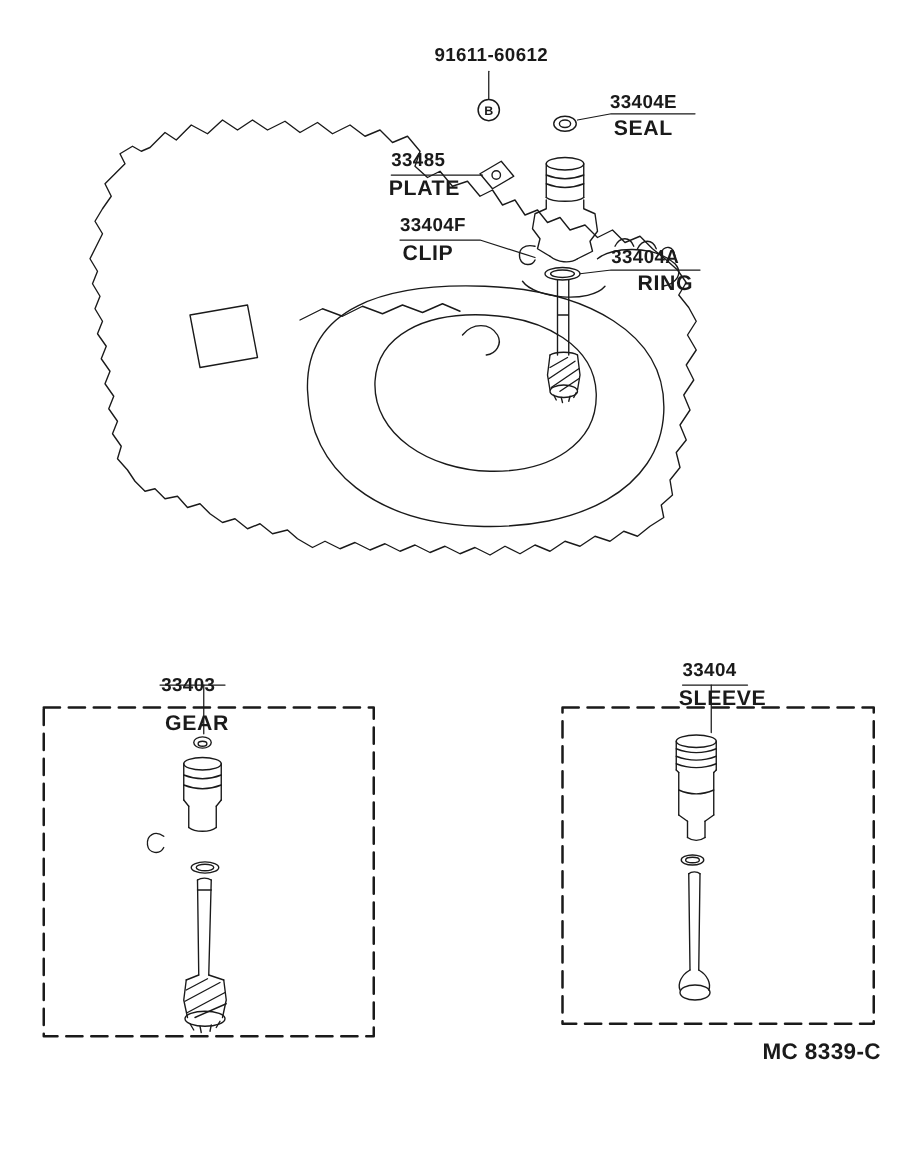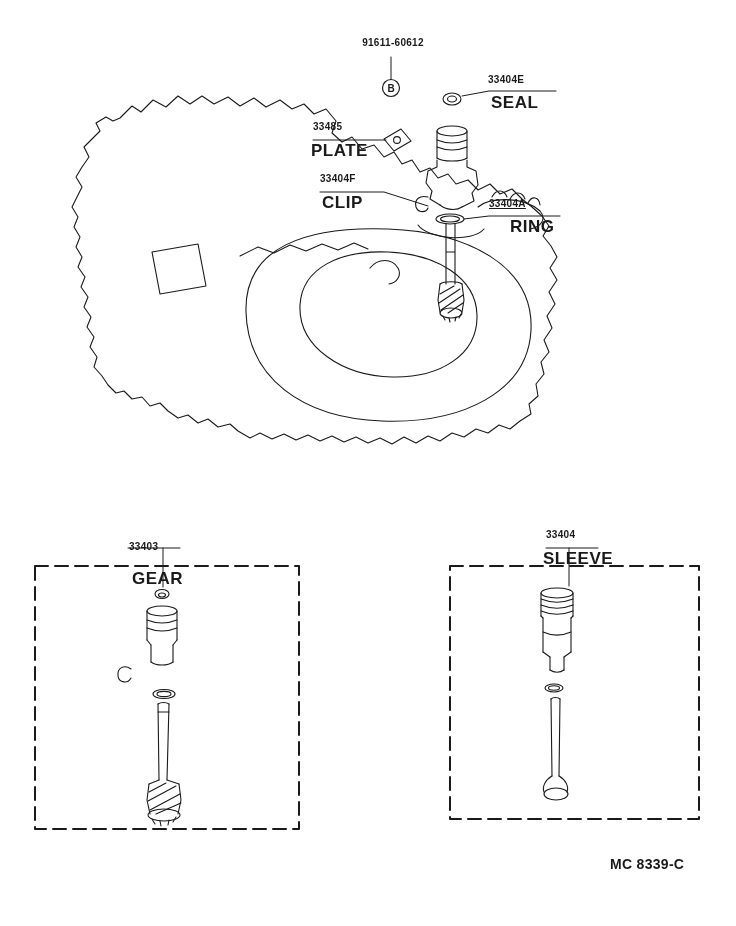--- a/index.html
+++ b/index.html
@@ -9,39 +9,38 @@
     position: relative;
     width: 736px;
     height: 926px;
     background: #ffffff;
     overflow: hidden;
   }
   svg.art { position: absolute; left: 0; top: 0; }
   svg text { font-family: "Liberation Sans", sans-serif; }
   .callout { position: absolute; color: #1a1a1a; }
   .part-no {
-    font-size: 10px;
+    font-size: 15px;
     font-weight: 700;
     letter-spacing: 0.3px;
     white-space: nowrap;
     line-height: 1.1;
   }
   .part-name {
     font-size: 17px;
     font-weight: 700;
     letter-spacing: 0.5px;
     white-space: nowrap;
     line-height: 1.1;
   }
   .doc-code {
-    font-size: 14px;
+    font-size: 18px;
     font-weight: 700;
     letter-spacing: 0.3px;
     white-space: nowrap;
-    margin-top: 25px;
   }
   .center { text-align: center; }
 </style>
 </head>
 <body>
 
 <div class="page">
 
   <svg class="art" width="736" height="926" viewBox="0 0 736 926">
     <g fill="none" stroke="#1a1a1a" stroke-width="1.1" stroke-linecap="round" stroke-linejoin="round">
@@ -153,21 +152,21 @@
 
   <div class="callout part-no" style="left:488px; top:74px;">33404E</div>
   <div class="callout part-name" style="left:491px; top:94px;">SEAL</div>
 
   <div class="callout part-no" style="left:313px; top:121px;">33485</div>
   <div class="callout part-name" style="left:311px; top:142px;">PLATE</div>
 
   <div class="callout part-no" style="left:320px; top:173px;text-align:right;">33404F</div>
   <div class="callout part-name" style="left:322px; top:194px;">CLIP</div>
 
-  <div class="callout part-no" style="left:489px; top:198px;text-decoration:underline;">33404A</div>
+  <div class="callout part-no" style="left:489px; top:198px;">33404A</div>
   <div class="callout part-name" style="left:487px; top:218px;margin-left:23px;">RING</div>
 
   <div class="callout part-no" style="left:129px; top:541px;">33403</div>
   <div class="callout part-name" style="left:132px; top:550px;margin-top:20px;">GEAR</div>
 
   <div class="callout part-no" style="left:546px; top:529px;">33404</div>
   <div class="callout part-name" style="left:543px; top:550px;">SLEEVE</div>
 
   <div class="callout doc-code" style="left:610px; top:831px;">MC 8339-C</div>
 

